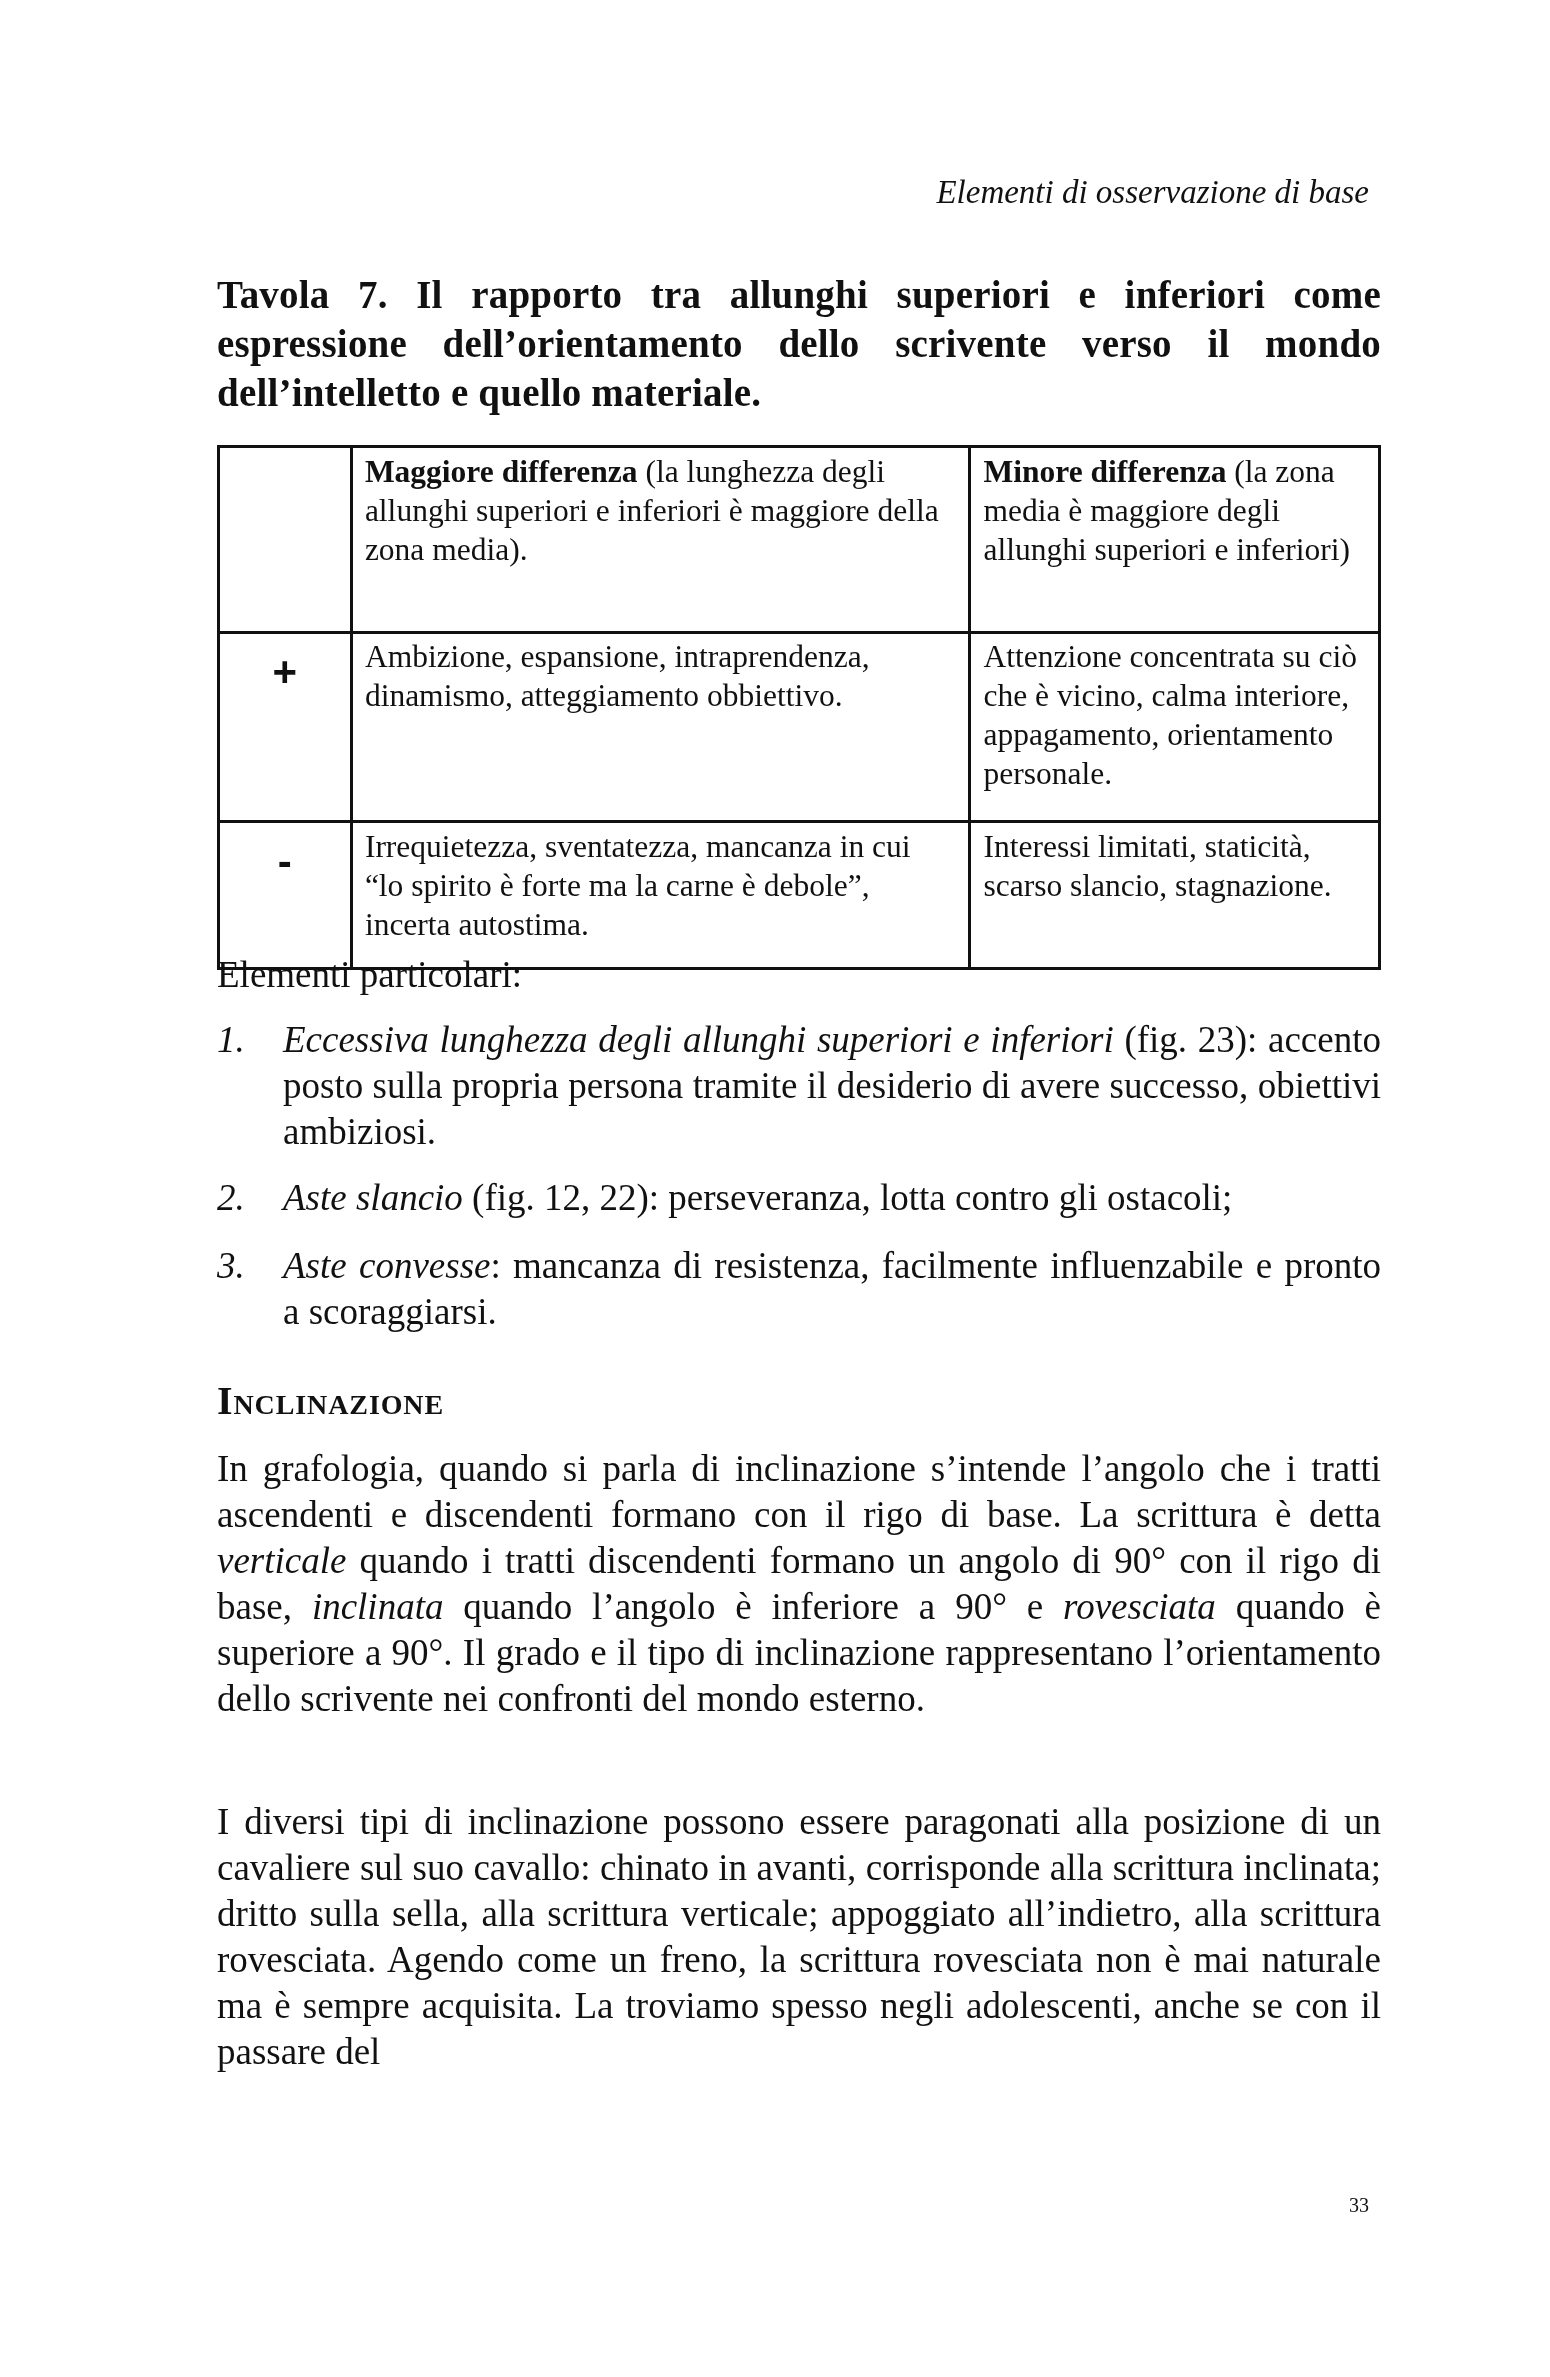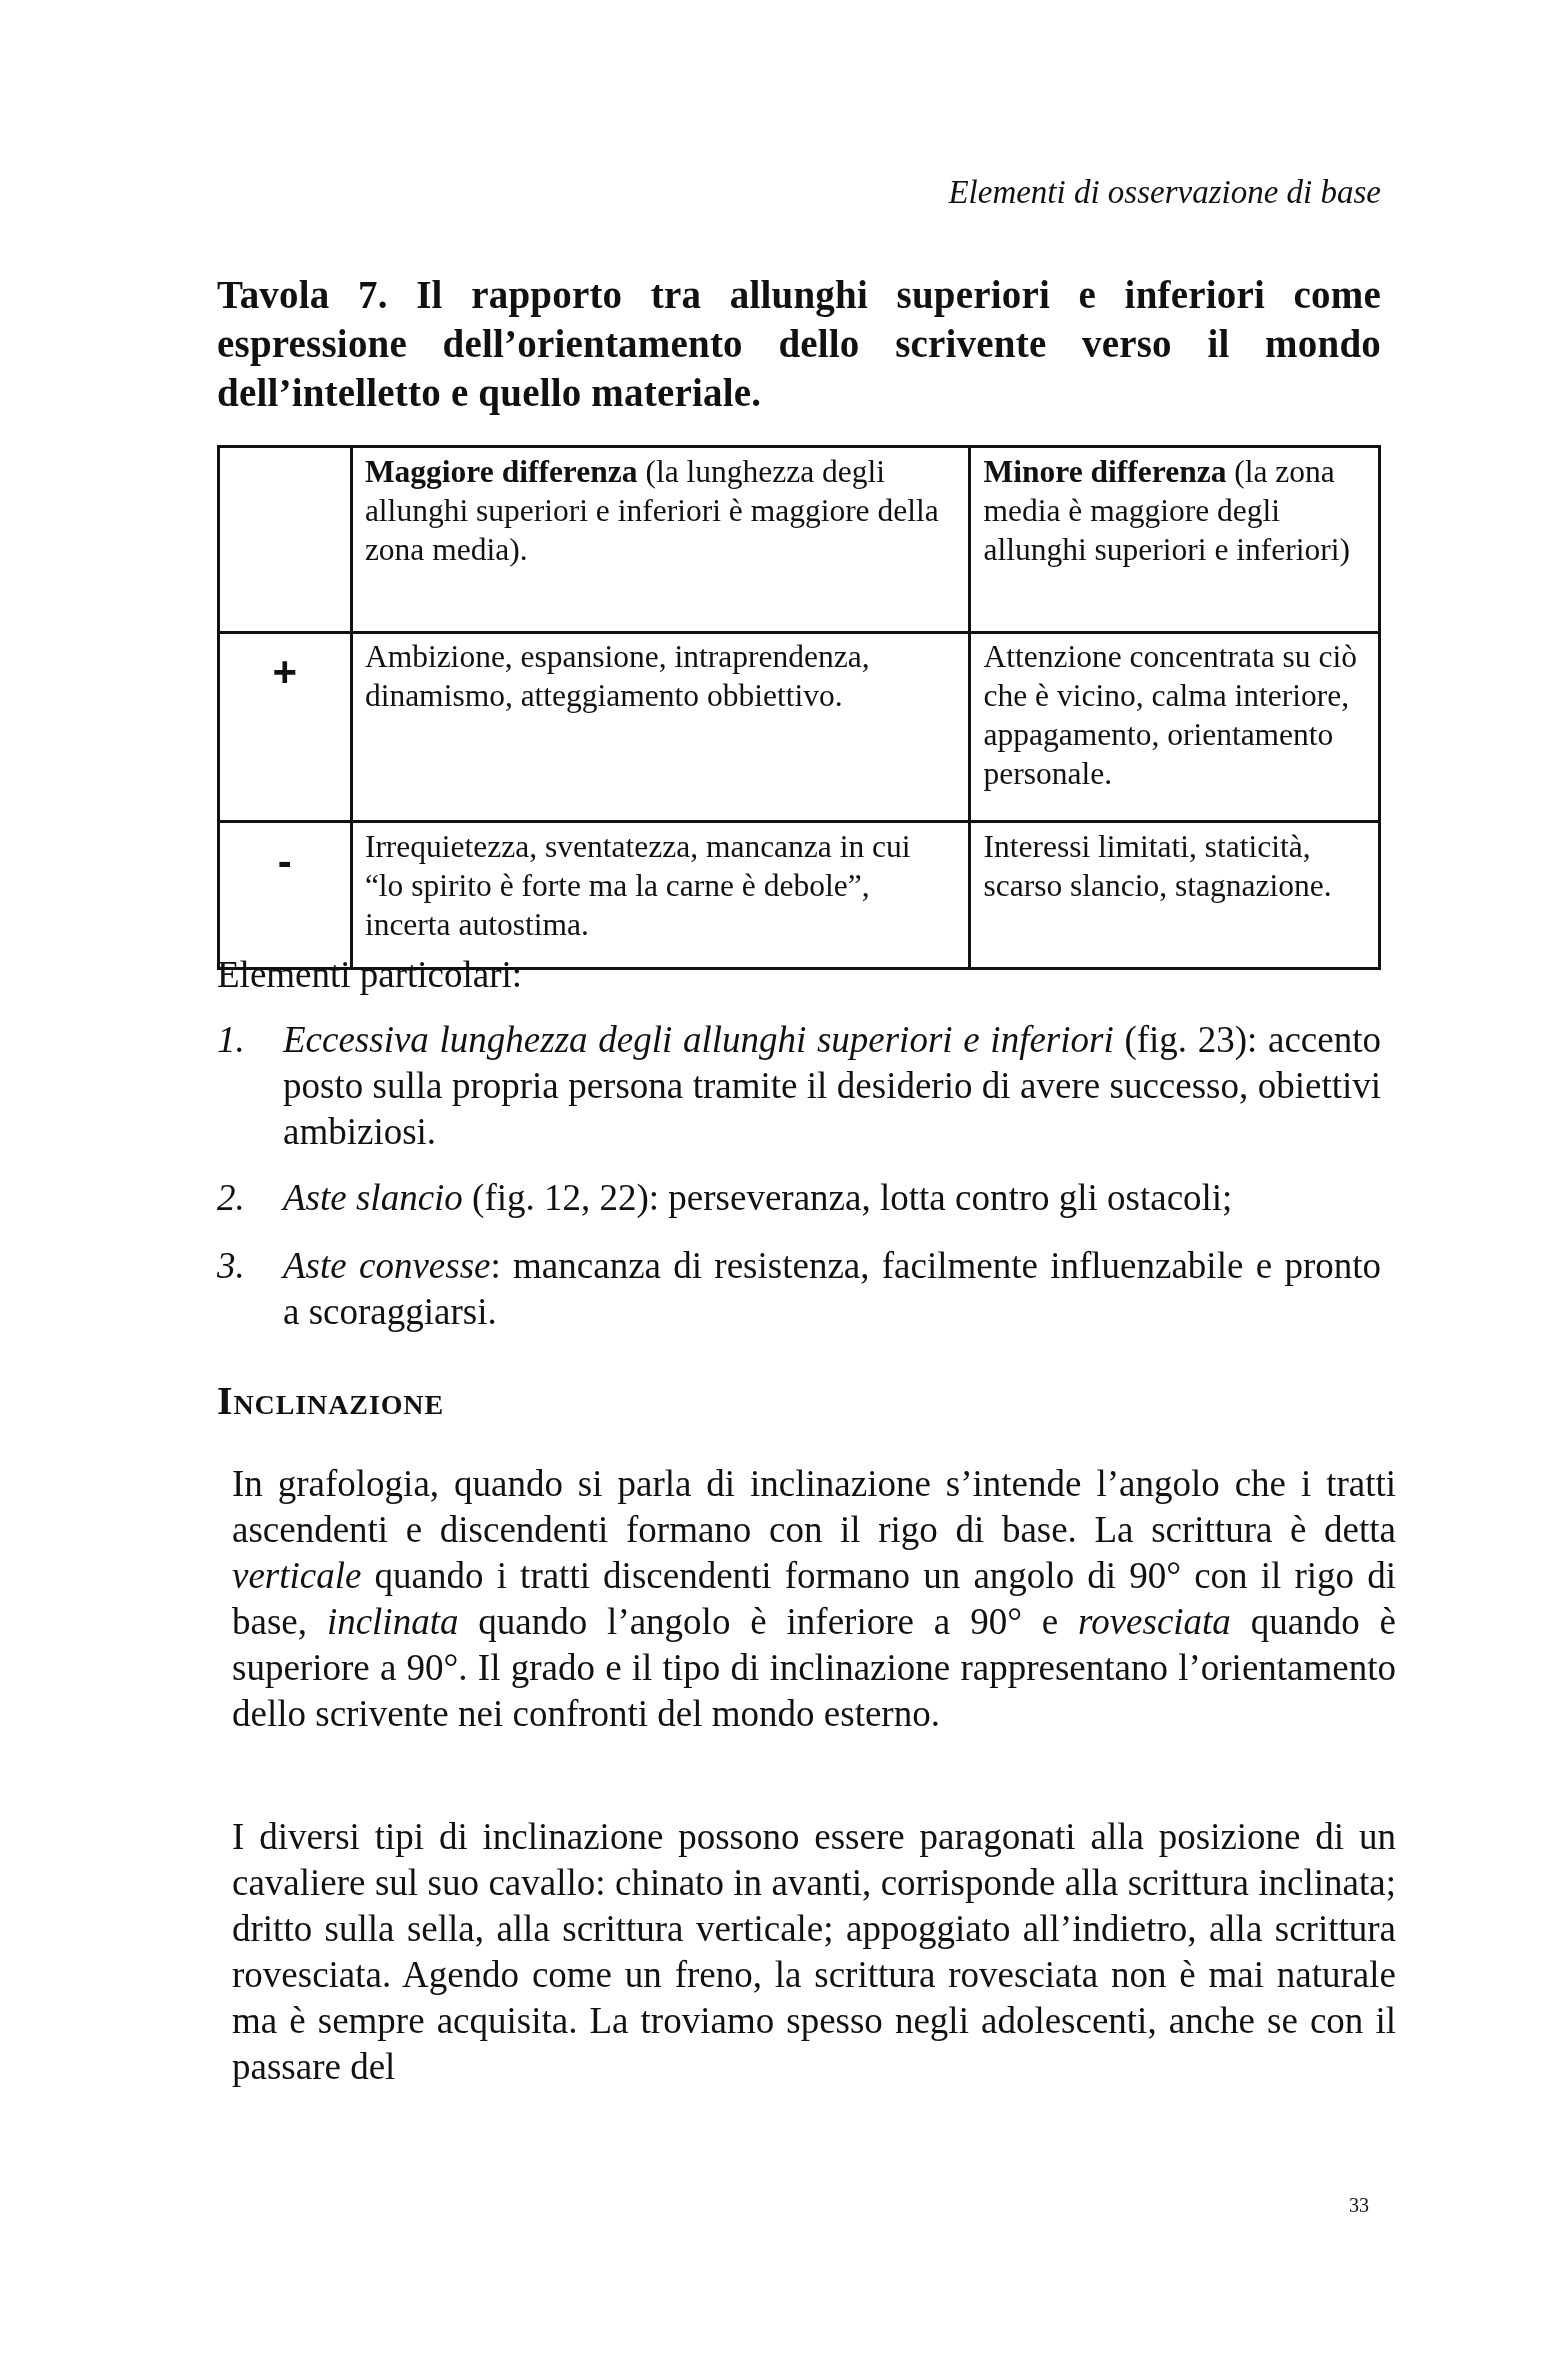--- a/index.html
+++ b/index.html
@@ -17,21 +17,21 @@
     }
     .page {
       position: absolute;
       left: 217px;
       top: 0;
       width: 1164px;
     }
     .running-head {
       position: absolute;
       top: 172px;
-      right: 0;
+      right: 12px;
       font-style: italic;
       font-size: 33px;
       line-height: 40px;
       white-space: nowrap;
     }
     .table-title {
       position: absolute;
       top: 270px;
       left: 0;
       width: 1164px;
@@ -116,21 +116,21 @@
       letter-spacing: 0.9px;
       text-align: center;
     }
     .para {
       position: absolute;
       left: 0;
       width: 1164px;
       font-size: 37px;
       line-height: 46px;
       text-align: justify;
-      margin: 15px;
+      margin: 0;
     }
     .para-1 { top: 1446px; }
     .para-2 { top: 1799px; }
     .folio {
       position: absolute;
       top: 2188px;
       left: 1349px;
       font-size: 20px;
       line-height: 35px;
     }

